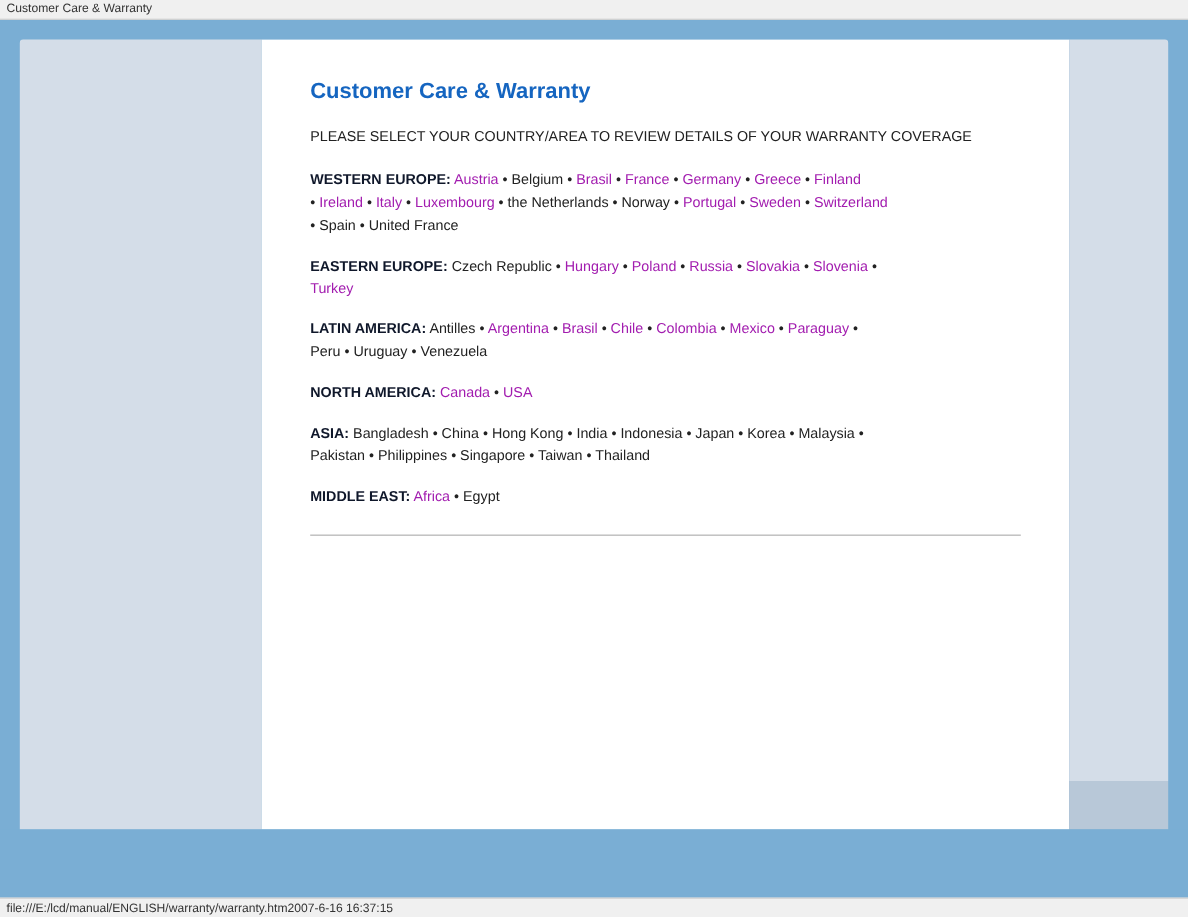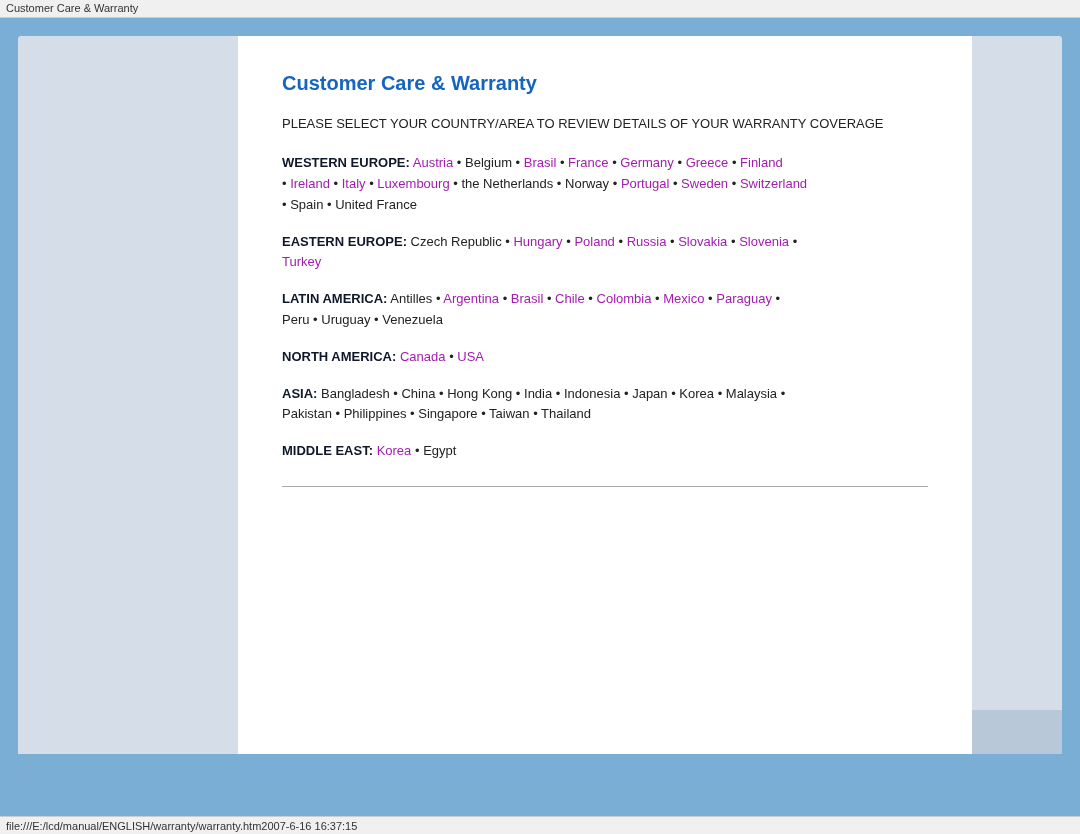--- a/index.html
+++ b/index.html
@@ -159,21 +159,21 @@
 
       <div class="region-section">
         <span class="region-label">ASIA:</span>
         <span class="plain-text"> Bangladesh • China • Hong Kong • India • Indonesia • Japan • Korea • Malaysia •</span><br>
         <span class="plain-text">Pakistan • Philippines • Singapore • Taiwan • </span><span class="plain-text">Thailand</span>
       </div>
 
 
       <div class="region-section">
         <span class="region-label">MIDDLE EAST:</span>
-        <span class="plain-text"> </span><a class="country-link">Korea</a>
+        <span class="plain-text"> </span><a class="country-link">Africa</a>
         <span class="plain-text"> • </span><span class="plain-text">Egypt</span>
       </div>
 
       <hr class="divider">
 
     </div>
 
     <div style="width:90px; display:flex; flex-direction:column; flex-shrink:0;">
       <div style="flex:1; background:#d4dde8; border-radius:0 3px 0 0;"></div>
       <div style="height:44px; background:#b8c8d8;"></div>

